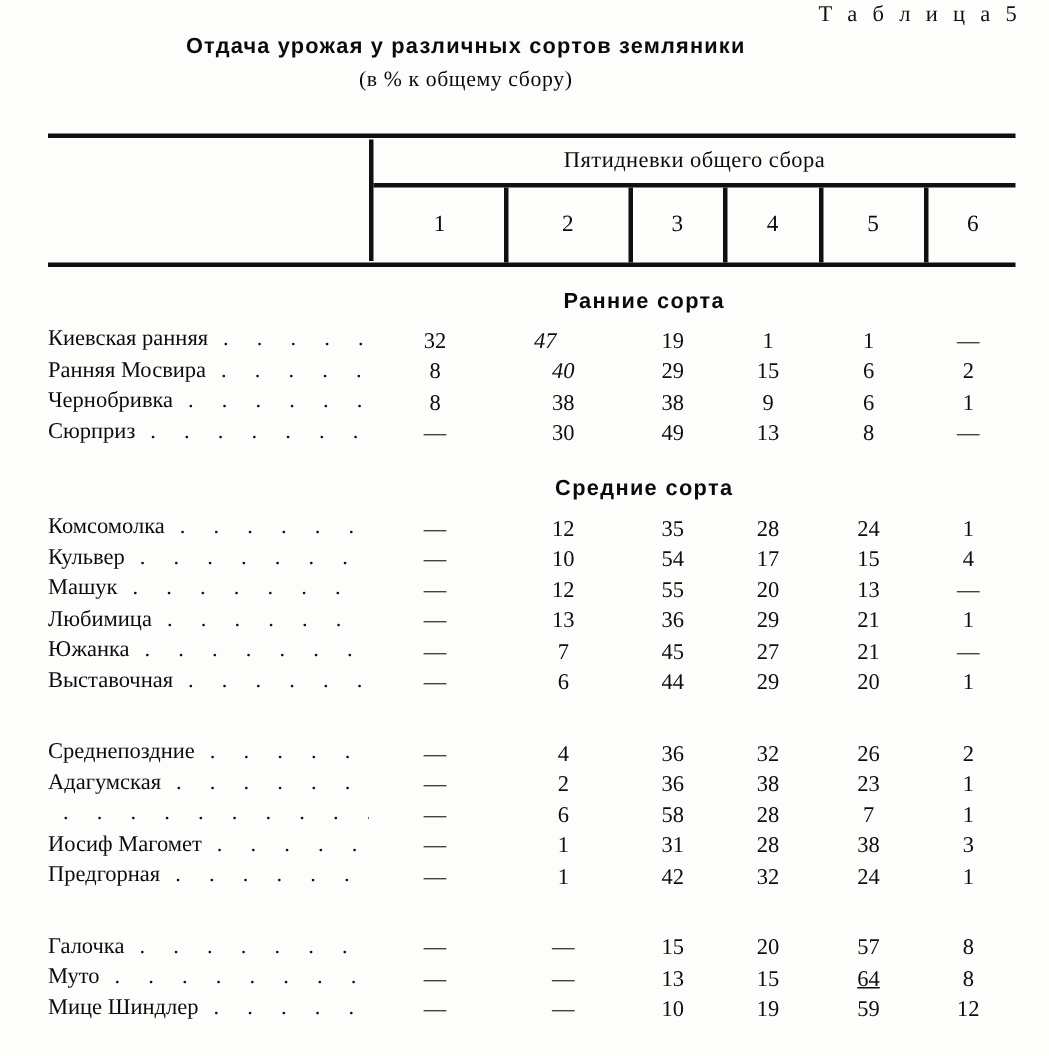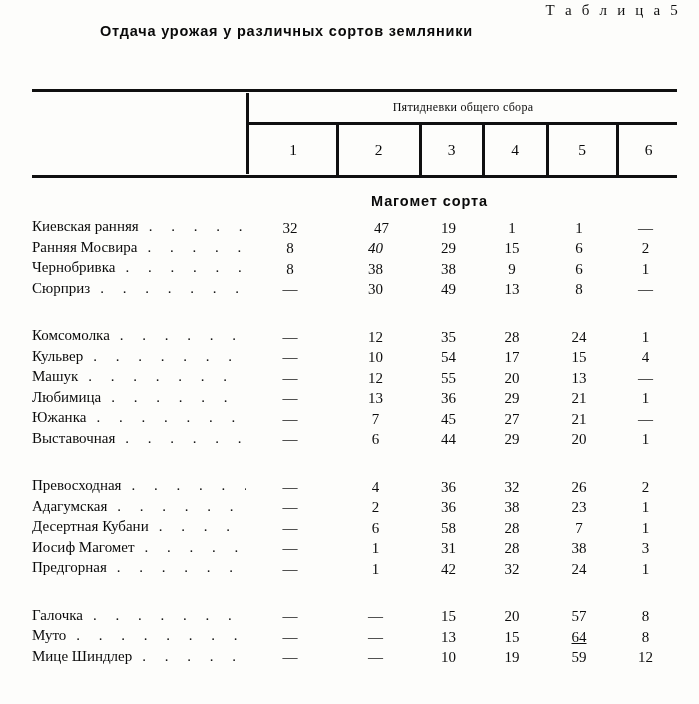--- a/index.html
+++ b/index.html
@@ -33,20 +33,21 @@
     color: #111;
   }
 
   
   .caption {
     position: absolute;
     top: 22px;
     left: 0;
     width: 573px;
     text-align: center;
+    padding-left: 24px;
   }
   .caption-line1,
   .caption-line2 {
     font-family: "Liberation Sans", sans-serif;
     font-weight: bold;
     font-size: 14.5px;
     letter-spacing: 0.8px;
     line-height: 19px;
     color: #0a0a0a;
   }
@@ -106,21 +107,21 @@
     position: absolute;
     left: 217px;
     top: 0;
     width: 428px;
     height: 30px;
     display: flex;
     align-items: center;
     justify-content: center;
   }
   .head-span span {
-    font-size: 12px;
+    font-size: 15px;
     letter-spacing: 0.3px;
     font-family: "Liberation Serif", serif;
   }
   .head-span-rule {
     position: absolute;
     left: 217px;
     top: 30px;
     width: 428px;
     height: 3px;
     background: #101010;
@@ -214,20 +215,21 @@
 </style>
 </head>
 <body>
 
 <div class="page">
 
   <div class="table-number">Т а б л и ц а  5</div>
 
   <div class="caption">
     <div class="caption-line1">Отдача урожая у различных сортов земляники</div>
+    <div class="caption-line3">(в % к  общему сбору)</div>
   </div>
 
   <div class="tbl">
     <div class="rule-thick"></div>
 
     <div class="head">
       <div class="head-vline"></div>
       <div class="head-span">
         <span>Пятидневки общего сбора</span>
       </div>
@@ -244,29 +246,29 @@
           <div class="head-col-div" style="left: 297px;"></div>
           <div class="head-col" style="left: 368px; width: 63px;">6</div>
           <div class="head-col-div" style="left: 367px;"></div>
         </div>
     </div>
 
     <div class="rule-thick"></div>
 
     <div class="body" id="table-body">
         <div class="sec-gap-top"></div>
-        <div class="section-title">Магомет сорта</div>
+        <div class="section-title">Ранние сорта</div>
         <div class="sec-gap-bot"></div>
         <div class="row">
           <div class="row-name">
             <span class="nm">Киевская ранняя</span>
             <span class="dots">. . . . . . . . . . . . . . . .</span>
           </div>
           <div class="cell" style="left: 214px; width: 88px;">32</div>
-          <div class="cell" style="left: 308px; width: 83px;">47</div>
+          <div class="cell" style="left: 290px; width: 83px; font-style: italic;">47</div>
           <div class="cell" style="left: 385px; width: 63px;">19</div>
           <div class="cell" style="left: 448px; width: 64px;">1</div>
           <div class="cell" style="left: 512px; width: 70px;">1</div>
           <div class="cell dash" style="left: 582px; width: 63px;">—</div>
         </div>
         <div class="row">
           <div class="row-name">
             <span class="nm">Ранняя  Мосвира</span>
             <span class="dots">. . . . . . . . . . . . . . . .</span>
           </div>
@@ -295,20 +297,21 @@
             <span class="dots">. . . . . . . . . . . . . . . .</span>
           </div>
           <div class="cell dash" style="left: 214px; width: 88px;">—</div>
           <div class="cell" style="left: 302px; width: 83px;">30</div>
           <div class="cell" style="left: 385px; width: 63px;">49</div>
           <div class="cell" style="left: 448px; width: 64px;">13</div>
           <div class="cell" style="left: 512px; width: 70px;">8</div>
           <div class="cell dash" style="left: 582px; width: 63px;">—</div>
         </div>
         <div class="sec-gap-between"></div>
+        <div class="section-title">Средние сорта</div>
         <div class="sec-gap-bot"></div>
         <div class="row">
           <div class="row-name">
             <span class="nm">Комсомолка</span>
             <span class="dots">. . . . . . . . . . . . . . . .</span>
           </div>
           <div class="cell dash" style="left: 214px; width: 88px;">—</div>
           <div class="cell" style="left: 302px; width: 83px;">12</div>
           <div class="cell" style="left: 385px; width: 63px;">35</div>
           <div class="cell" style="left: 448px; width: 64px;">28</div>
@@ -372,21 +375,21 @@
           <div class="cell" style="left: 302px; width: 83px;">6</div>
           <div class="cell" style="left: 385px; width: 63px;">44</div>
           <div class="cell" style="left: 448px; width: 64px;">29</div>
           <div class="cell" style="left: 512px; width: 70px;">20</div>
           <div class="cell" style="left: 582px; width: 63px;">1</div>
         </div>
         <div class="sec-gap-between"></div>
         <div class="sec-gap-bot"></div>
         <div class="row">
           <div class="row-name">
-            <span class="nm">Превосходная</span>
+            <span class="nm">Среднепоздние</span>
             <span class="dots">. . . . . . . . . . . . . . . .</span>
           </div>
           <div class="cell dash" style="left: 214px; width: 88px;">—</div>
           <div class="cell" style="left: 302px; width: 83px;">4</div>
           <div class="cell" style="left: 385px; width: 63px;">36</div>
           <div class="cell" style="left: 448px; width: 64px;">32</div>
           <div class="cell" style="left: 512px; width: 70px;">26</div>
           <div class="cell" style="left: 582px; width: 63px;">2</div>
         </div>
         <div class="row">
@@ -396,21 +399,20 @@
           </div>
           <div class="cell dash" style="left: 214px; width: 88px;">—</div>
           <div class="cell" style="left: 302px; width: 83px;">2</div>
           <div class="cell" style="left: 385px; width: 63px;">36</div>
           <div class="cell" style="left: 448px; width: 64px;">38</div>
           <div class="cell" style="left: 512px; width: 70px;">23</div>
           <div class="cell" style="left: 582px; width: 63px;">1</div>
         </div>
         <div class="row">
           <div class="row-name">
-            <span class="nm">Десертная Кубани</span>
             <span class="dots">. . . . . . . . . . . . . . . .</span>
           </div>
           <div class="cell dash" style="left: 214px; width: 88px;">—</div>
           <div class="cell" style="left: 302px; width: 83px;">6</div>
           <div class="cell" style="left: 385px; width: 63px;">58</div>
           <div class="cell" style="left: 448px; width: 64px;">28</div>
           <div class="cell" style="left: 512px; width: 70px;">7</div>
           <div class="cell" style="left: 582px; width: 63px;">1</div>
         </div>
         <div class="row">

